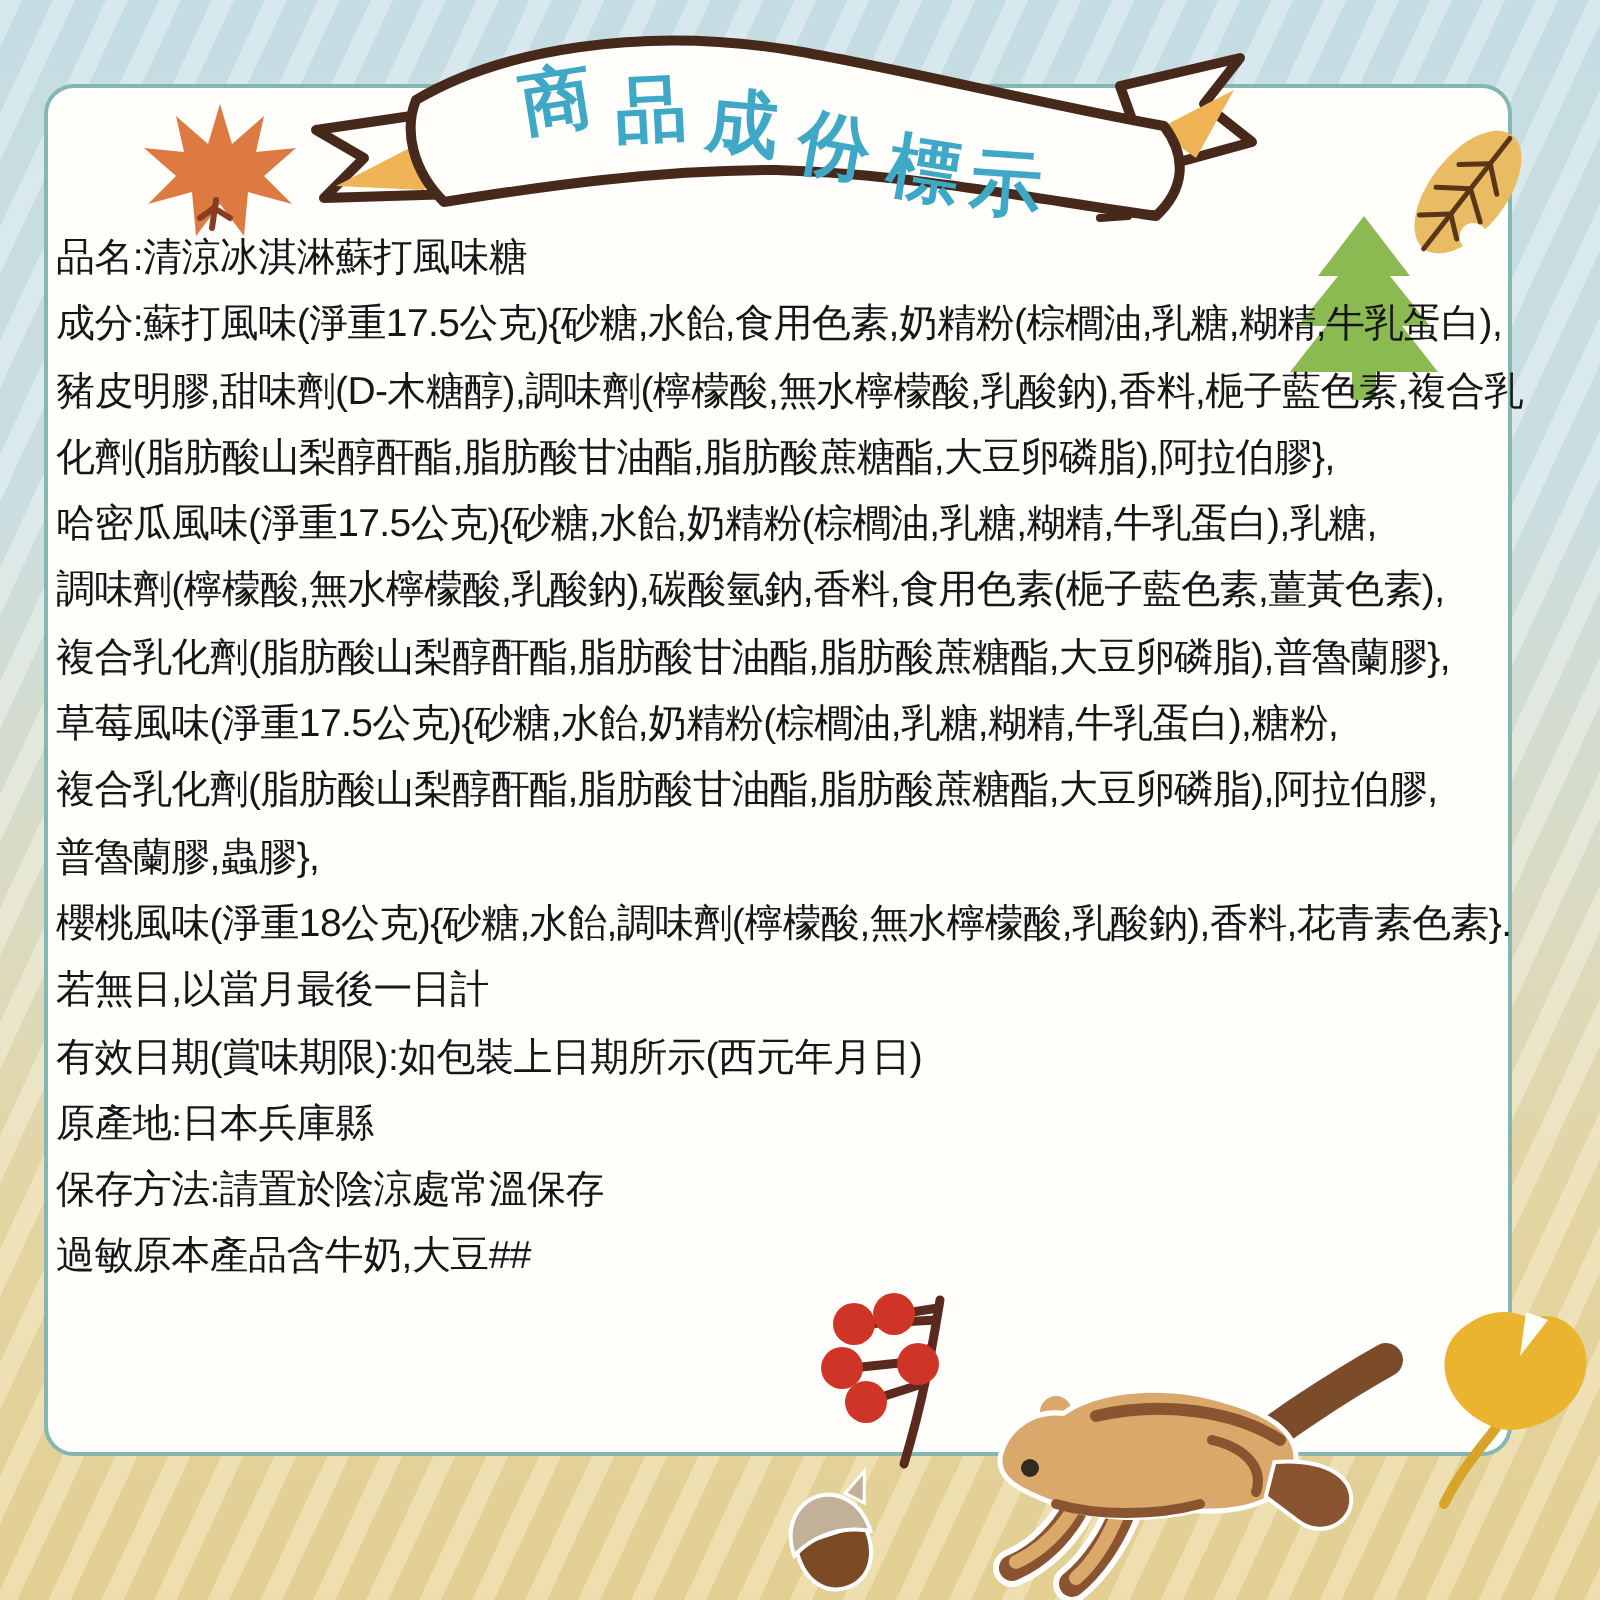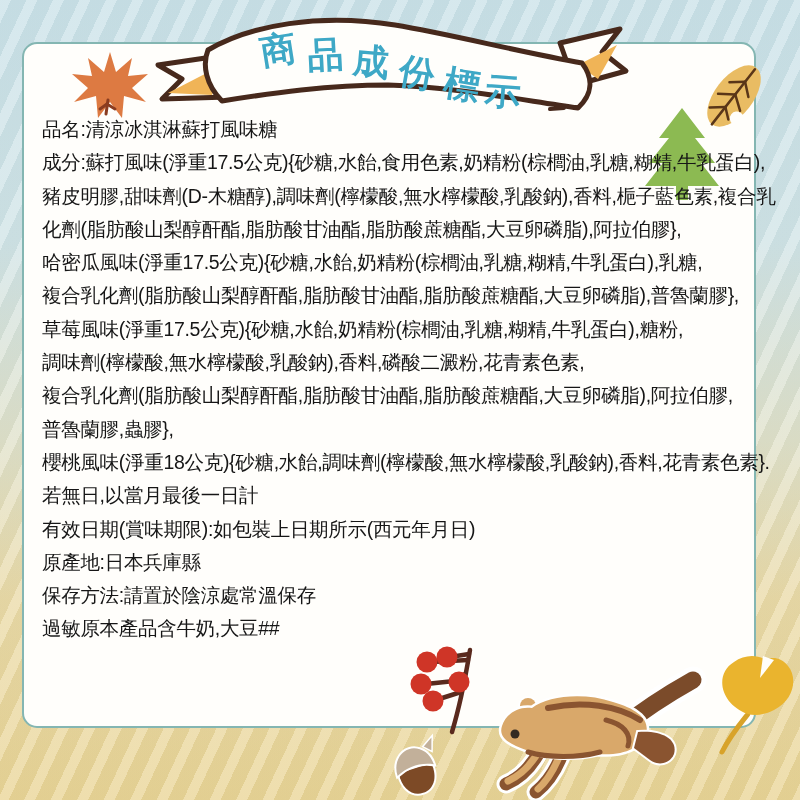--- a/index.html
+++ b/index.html
@@ -4,21 +4,21 @@
 <style>
   html,body{margin:0;padding:0;}
   body{font-family:"Liberation Sans",sans-serif;}
   .stage{position:relative;width:800px;height:800px;overflow:hidden;
     background:
       repeating-linear-gradient(115deg, rgba(255,255,255,0.25) 0 10px, rgba(120,140,140,0.06) 10px 24px),
       linear-gradient(to bottom,#c9e1e8 0%,#cfe3e6 30%,#dfe0c8 55%,#ead9a4 75%,#e9d392 100%);
   }
   .card{position:absolute;left:22px;top:42px;width:734px;height:686px;
     background:#fffefb;border:2px solid #84b6b2;border-radius:15px;box-sizing:border-box;}
-  .label-text{position:absolute;left:42px;top:113px;width:716px;
+  .label-text{position:absolute;left:28px;top:113px;width:716px;
     font-size:19.5px;line-height:33.3px;color:#161616;letter-spacing:-0.3px;}
   .line{white-space:nowrap;height:33.3px;overflow:visible;}
   .deco{position:absolute;}
   svg{display:block;overflow:visible;}
   .banner-char{font-size:36px;font-weight:bold;fill:#3ea8c6;text-anchor:middle;
     font-family:"Liberation Sans",sans-serif;}
 </style>
 </head>
 <body>
 
@@ -74,23 +74,23 @@
   <svg class="deco" style="left:643px;top:108px" width="78" height="92" viewBox="0 0 78 92">
     <path fill="#8cba52" d="M39,0 L62,30 L52,30 L72,55 L58,55 L76,78 L45,78 L45,92 L33,92 L33,78 L2,78 L20,55 L6,55 L26,30 L16,30 Z"></path>
   </svg>
 
   <div class="label-text">
       <div class="line">品名:清涼冰淇淋蘇打風味糖</div>
       <div class="line">成分:蘇打風味(淨重17.5公克){砂糖,水飴,食用色素,奶精粉(棕櫚油,乳糖,糊精,牛乳蛋白),</div>
       <div class="line">豬皮明膠,甜味劑(D-木糖醇),調味劑(檸檬酸,無水檸檬酸,乳酸鈉),香料,梔子藍色素,複合乳</div>
       <div class="line">化劑(脂肪酸山梨醇酐酯,脂肪酸甘油酯,脂肪酸蔗糖酯,大豆卵磷脂),阿拉伯膠},</div>
       <div class="line">哈密瓜風味(淨重17.5公克){砂糖,水飴,奶精粉(棕櫚油,乳糖,糊精,牛乳蛋白),乳糖,</div>
+      <div class="line">調味劑(檸檬酸,無水檸檬酸,乳酸鈉),碳酸氫鈉,香料,食用色素(梔子藍色素,薑黃色素),</div>
       <div class="line">複合乳化劑(脂肪酸山梨醇酐酯,脂肪酸甘油酯,脂肪酸蔗糖酯,大豆卵磷脂),普魯蘭膠},</div>
       <div class="line">草莓風味(淨重17.5公克){砂糖,水飴,奶精粉(棕櫚油,乳糖,糊精,牛乳蛋白),糖粉,</div>
-      <div class="line">調味劑(檸檬酸,無水檸檬酸,乳酸鈉),香料,磷酸二澱粉,花青素色素,</div>
       <div class="line">複合乳化劑(脂肪酸山梨醇酐酯,脂肪酸甘油酯,脂肪酸蔗糖酯,大豆卵磷脂),阿拉伯膠,</div>
       <div class="line">普魯蘭膠,蟲膠},</div>
       <div class="line">櫻桃風味(淨重18公克){砂糖,水飴,調味劑(檸檬酸,無水檸檬酸,乳酸鈉),香料,花青素色素}.</div>
       <div class="line">若無日,以當月最後一日計</div>
       <div class="line">有效日期(賞味期限):如包裝上日期所示(西元年月日)</div>
       <div class="line">原產地:日本兵庫縣</div>
       <div class="line">保存方法:請置於陰涼處常溫保存</div>
       <div class="line">過敏原本產品含牛奶,大豆##</div>
     </div>
 

